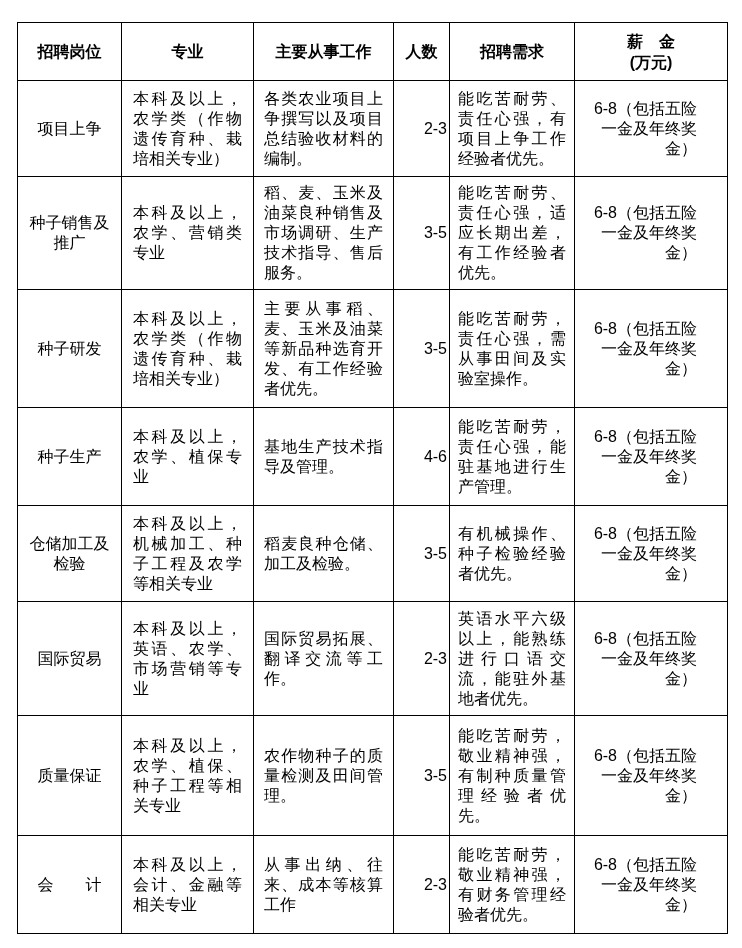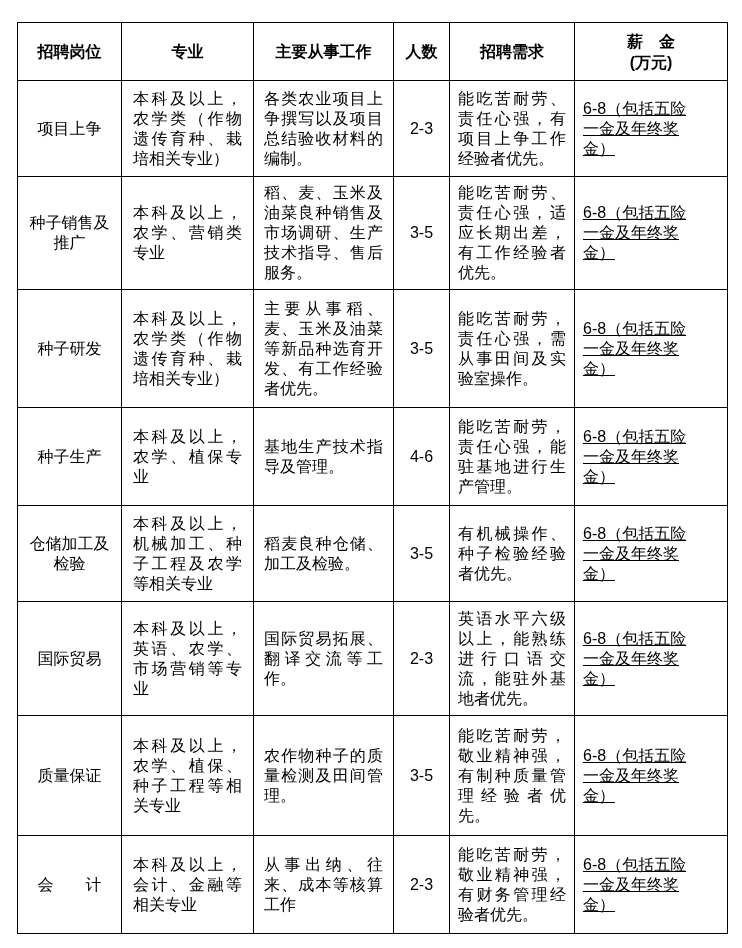--- a/index.html
+++ b/index.html
@@ -51,33 +51,32 @@
     text-align: justify;
     line-break: strict;
     padding: 2px 11px;
   }
   td.c-duties {
     text-align: justify;
     line-break: strict;
     padding: 2px 10px;
   }
   td.c-count {
-    text-align: center;
+    text-align: right;
     padding: 2px 2px;
   }
   td.c-requirements {
     text-align: justify;
     line-break: strict;
     padding: 2px 8px;
   }
   td.c-salary {
-    text-align: left;
+    text-align: right;
     line-break: strict;
     padding: 2px 30px 2px 8px;
-    text-decoration: underline;
   }
 </style>
 </head>
 <body>
 
 <table class="recruit">
   <colgroup>
     <col style="width:104px">
     <col style="width:132px">
     <col style="width:140px">

